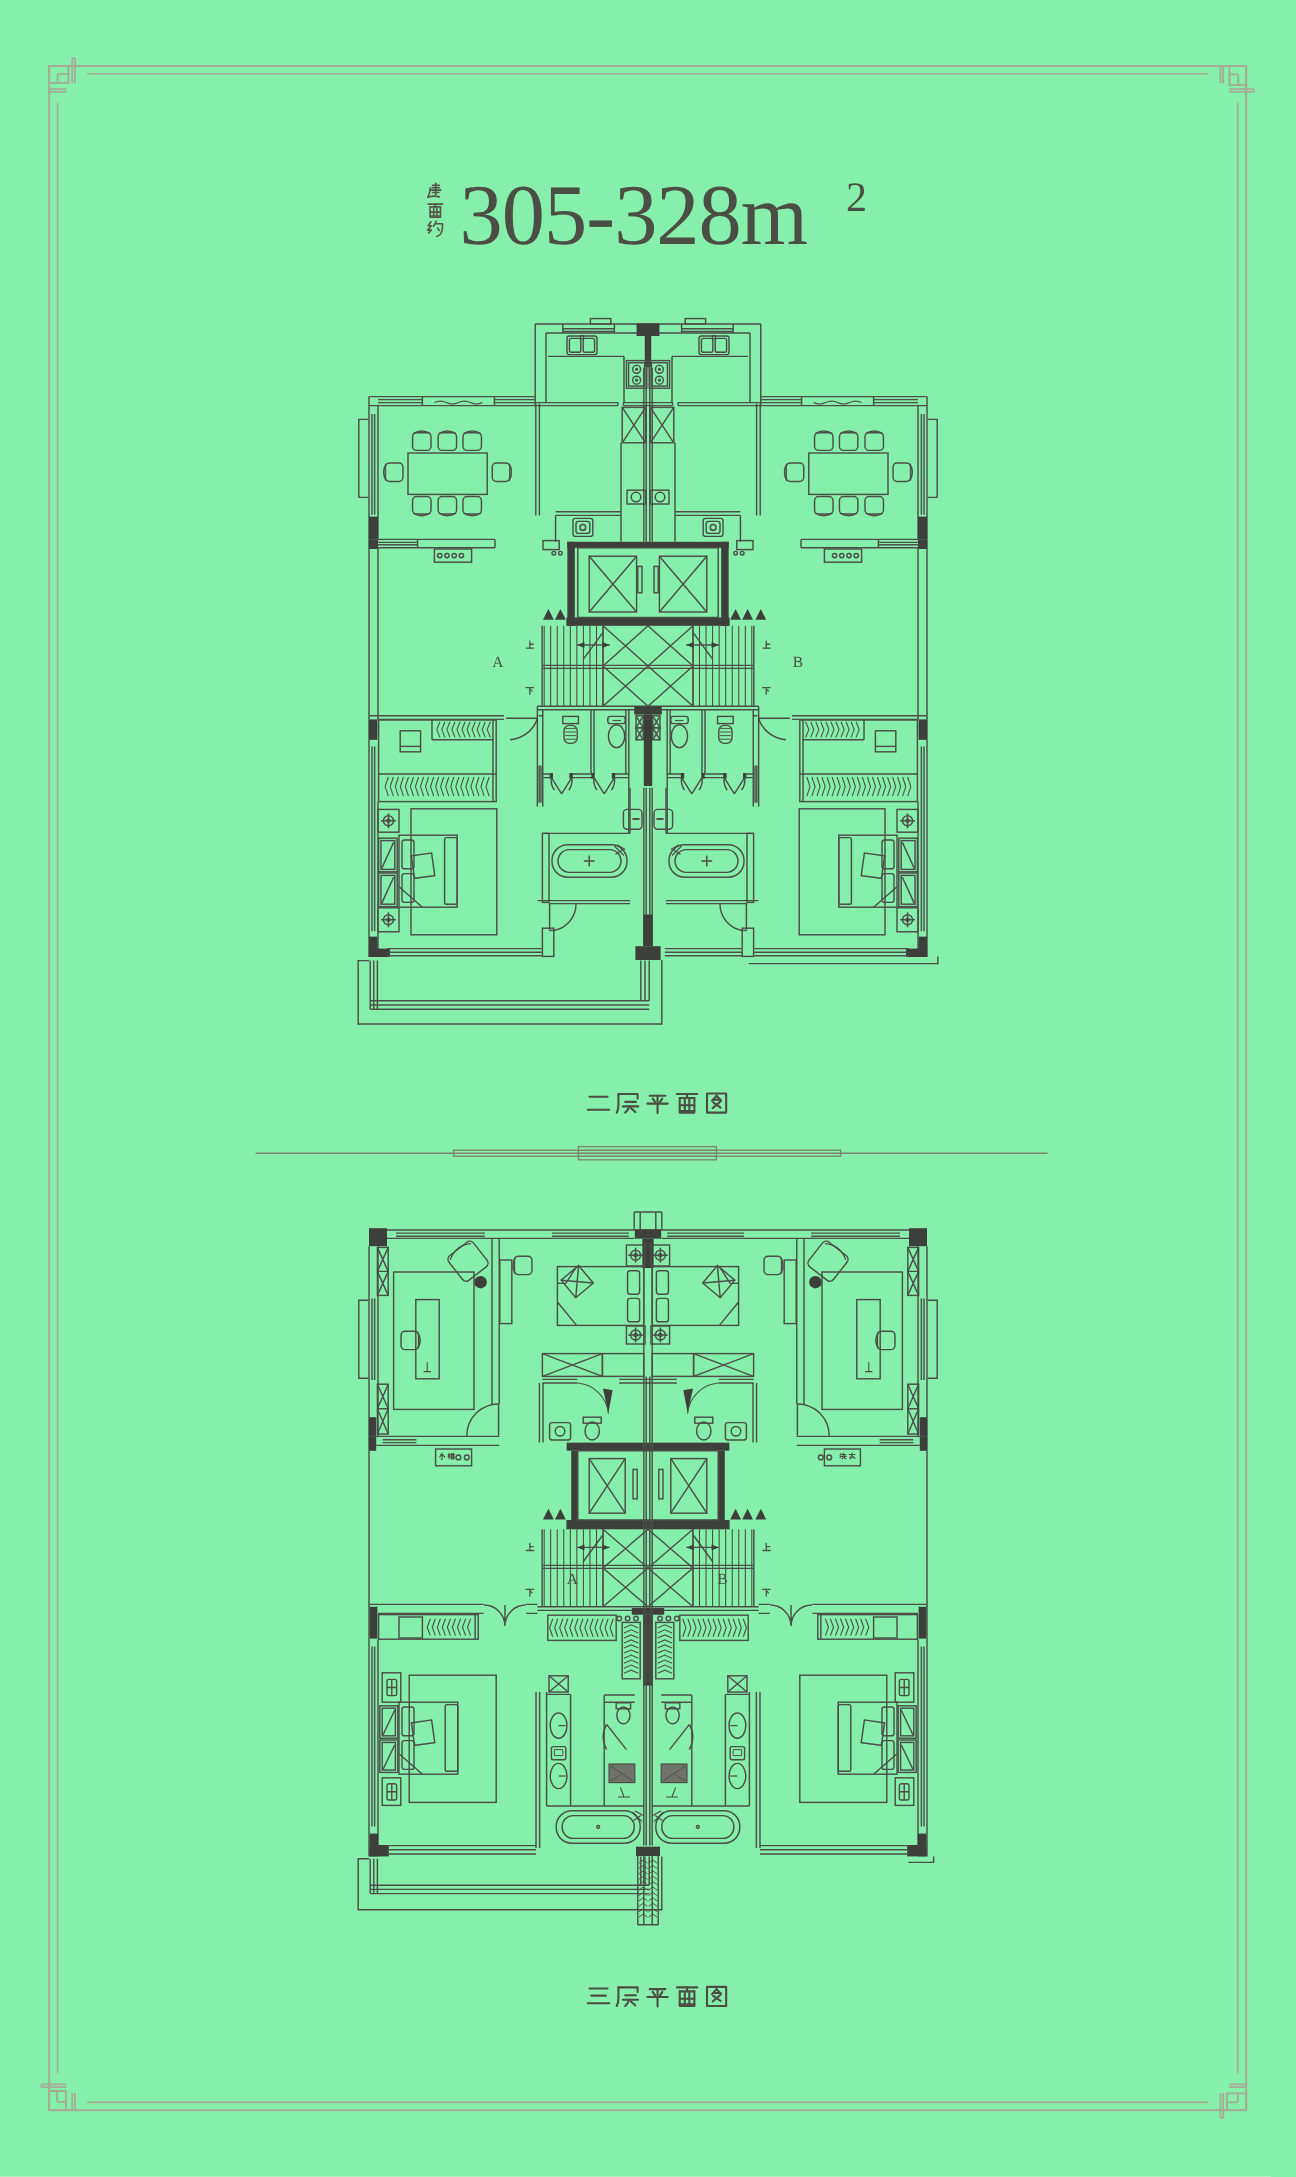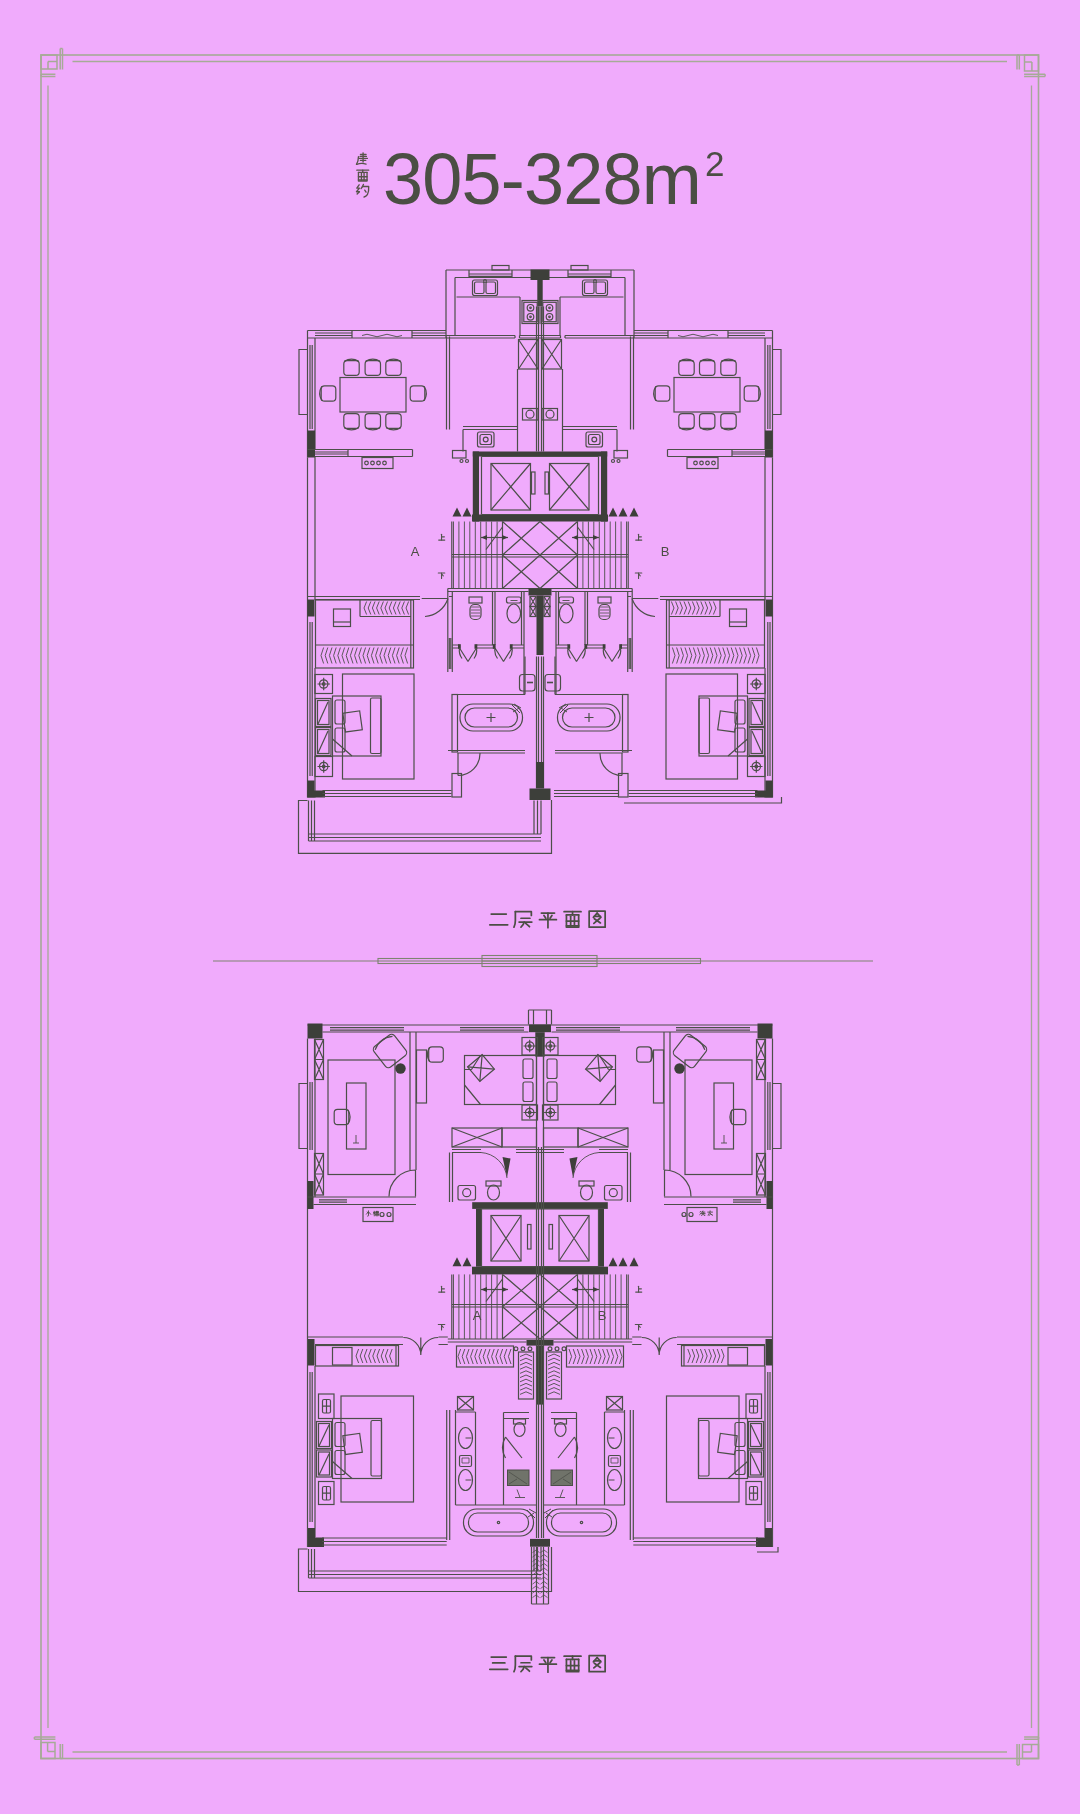--- a/index.html
+++ b/index.html
@@ -1,14 +1,14 @@
 <!DOCTYPE html>
 <html><head><meta charset="utf-8"><style>
 html,body{margin:0;padding:0;background:#f3f1e2;}
-.page{position:relative;width:1080px;height:1814px;background:#f0abfc;overflow:hidden;font-family:Liberation Sans, sans-serif;}
+.page{position:relative;width:1080px;height:1814px;background:#86efac;overflow:hidden;font-family:Liberation Serif, serif;}
 .ln{stroke:#4c4f49;stroke-width:1.2;fill:none;}
 .k{fill:#3d3f3a;stroke:none;}
 .fr{stroke:#a6aa97;fill:none;stroke-width:1.5;}
 svg text{fill:#4b4e44;stroke:none;}
 </style></head><body>
 <div class="page">
 <svg width="1080" height="1814" viewBox="0 0 1080 1814" shape-rendering="geometricPrecision">
 
 <rect x="41" y="55" width="997.5" height="1703.5" class="fr" style="stroke-width:1.6"></rect>
 

